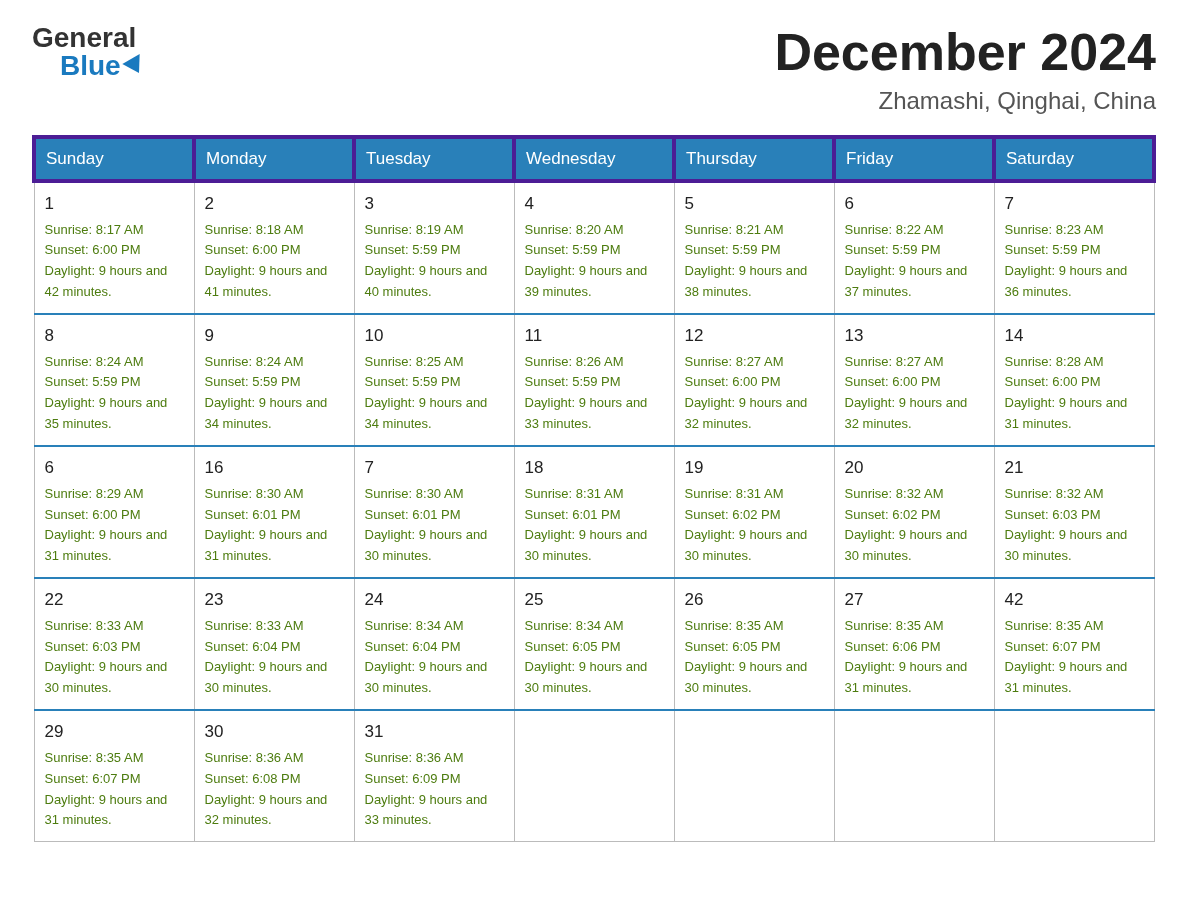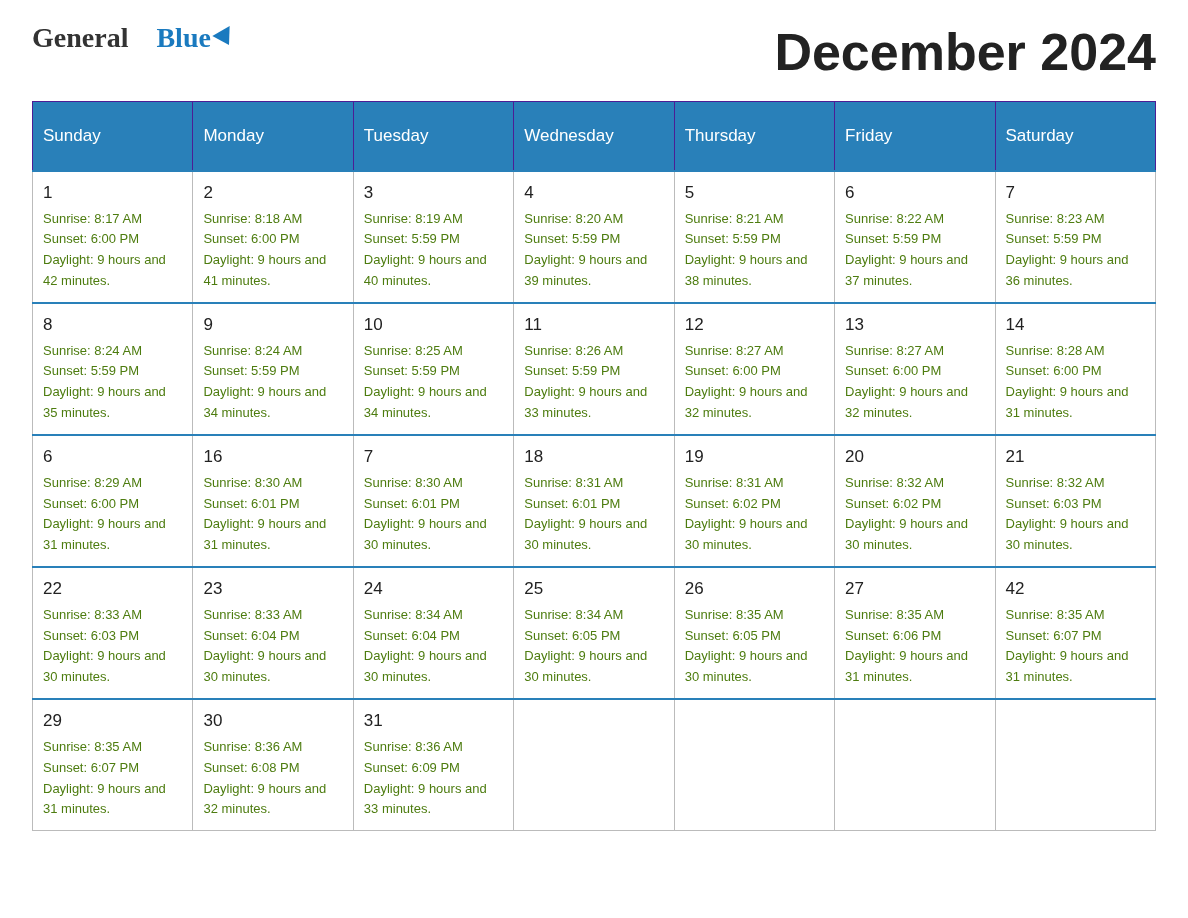--- a/index.html
+++ b/index.html
@@ -11,23 +11,22 @@
       min-height: 918px;
     }
     .header {
       display: flex;
       justify-content: space-between;
       align-items: flex-start;
       margin-bottom: 20px;
     }
     .logo {
       display: flex;
-      flex-direction: row;
+      flex-direction: column;
       align-items: flex-start;
-      font-family: Liberation Serif, serif;
     }
     .logo-general {
       font-size: 28px;
       font-weight: bold;
       color: #333;
       line-height: 1;
     }
     .logo-blue {
       font-size: 28px;
       font-weight: bold;
@@ -64,23 +63,23 @@
     .calendar {
       width: 100%;
       border-collapse: collapse;
       border: 1px solid #999;
     }
     .calendar th {
       background-color: #2980b9;
       color: #fff;
       font-size: 17px;
       font-weight: normal;
-      padding: 24px 10px;
+      padding: 10px 10px;
       text-align: left;
-      border: 1px solid #4c1d95;
+      border: 4px solid #4c1d95;
     }
     .calendar td {
       width: 14.28%;
       vertical-align: top;
       padding: 8px 10px 10px 10px;
       border: 1px solid #bbb;
       min-height: 110px;
       font-size: 13.5px;
       color: #333;
       line-height: 1.55;
@@ -113,20 +112,21 @@
 <div class="header">
   <div class="logo">
     <span class="logo-general">General</span>
     <span class="logo-blue">
       <span>Blue</span>
       <span class="logo-triangle"></span>
     </span>
   </div>
   <div class="title-section">
     <div class="month-title">December 2024</div>
+    <div class="location">Zhamashi, Qinghai, China</div>
   </div>
 </div>
 
 <table class="calendar">
   <thead>
     <tr>
     <th>Sunday</th>
         <th>Monday</th>
         <th>Tuesday</th>
         <th>Wednesday</th>

